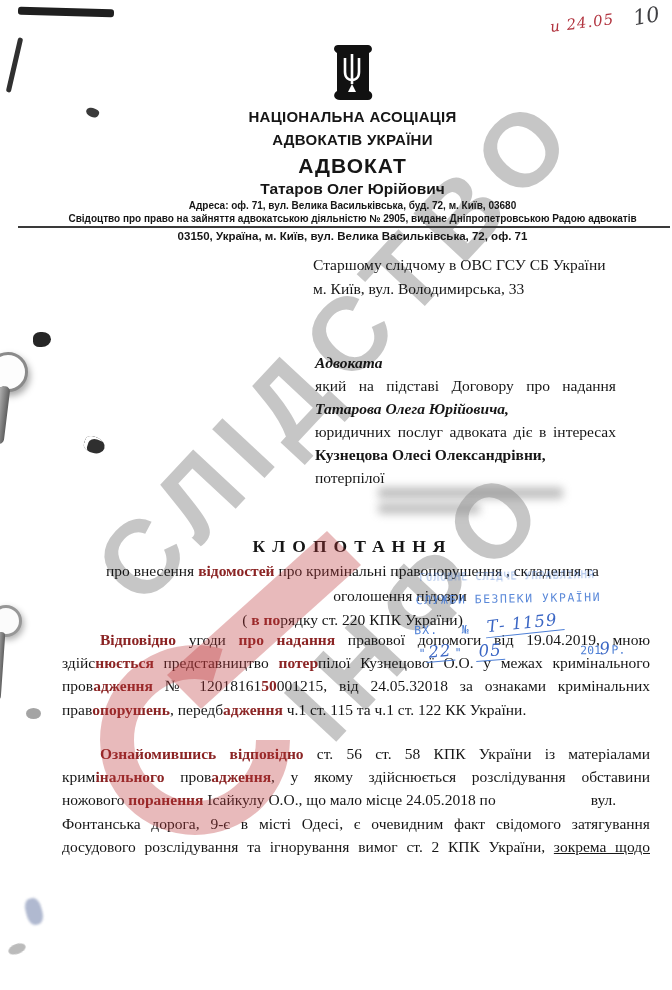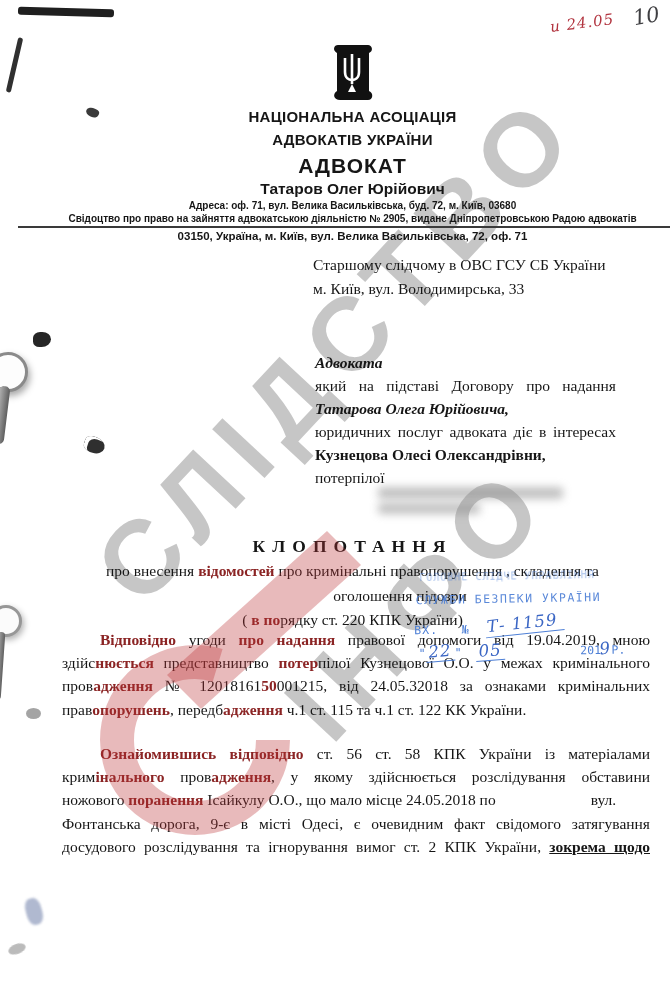--- a/index.html
+++ b/index.html
@@ -144,16 +144,16 @@
       <div class="tline ind"><span class="tint">Відповідно</span><span> угоди </span><span class="tint">про надання</span><span> правової допомоги від 19.04.2019, мною</span></div>
       <div class="tline"><span>здійс</span><span class="tint">нюється</span><span> представництво </span><span class="tint">потер</span><span>пілої Кузнецової О.О. у межах кримінального</span></div>
       <div class="tline"><span>пров</span><span class="tint">адження</span><span> № 12018161</span><span class="tint">50</span><span>001215, від 24.05.32018  за ознаками кримінальних</span></div>
       <div class="tline last"><span>прав</span><span class="tint">опорушень</span><span>, передб</span><span class="tint">адження</span><span> ч.1 ст. 115 та ч.1 ст. 122 КК України.</span></div>
     </div>
   <div class="abs bodytext" style="top:742px;">
       <div class="tline ind"><span class="tint">Ознайомившись</span><span> </span><span class="tint">відповідно</span><span> ст. 56 ст. 58 КПК України із матеріалами</span></div>
       <div class="tline"><span>крим</span><span class="tint">інального</span><span> пров</span><span class="tint">адження</span><span>,  у якому здійснюється розслідування обставини</span></div>
       <div class="tline nojust"><span>ножового </span><span class="tint">поранення</span><span> Ісайкулу О.О., що мало місце 24.05.2018  по</span><span style="display: inline-block; width: 95px;"></span><span>вул.</span></div>
       <div class="tline"><span>Фонтанська дорога, 9-є в місті Одесі, є очевидним факт свідомого затягування</span></div>
-      <div class="tline"><span>досудового розслідування та ігнорування вимог  ст. 2 КПК України, </span><span style="font-weight: bold; text-decoration: underline;">зокрема щодо</span></div>
+      <div class="tline"><span>досудового розслідування та ігнорування вимог  ст. 2 КПК України, </span><span style="font-weight: normal; text-decoration: underline;">зокрема щодо</span></div>
     </div>
 
 </div>
 
 </body></html>

